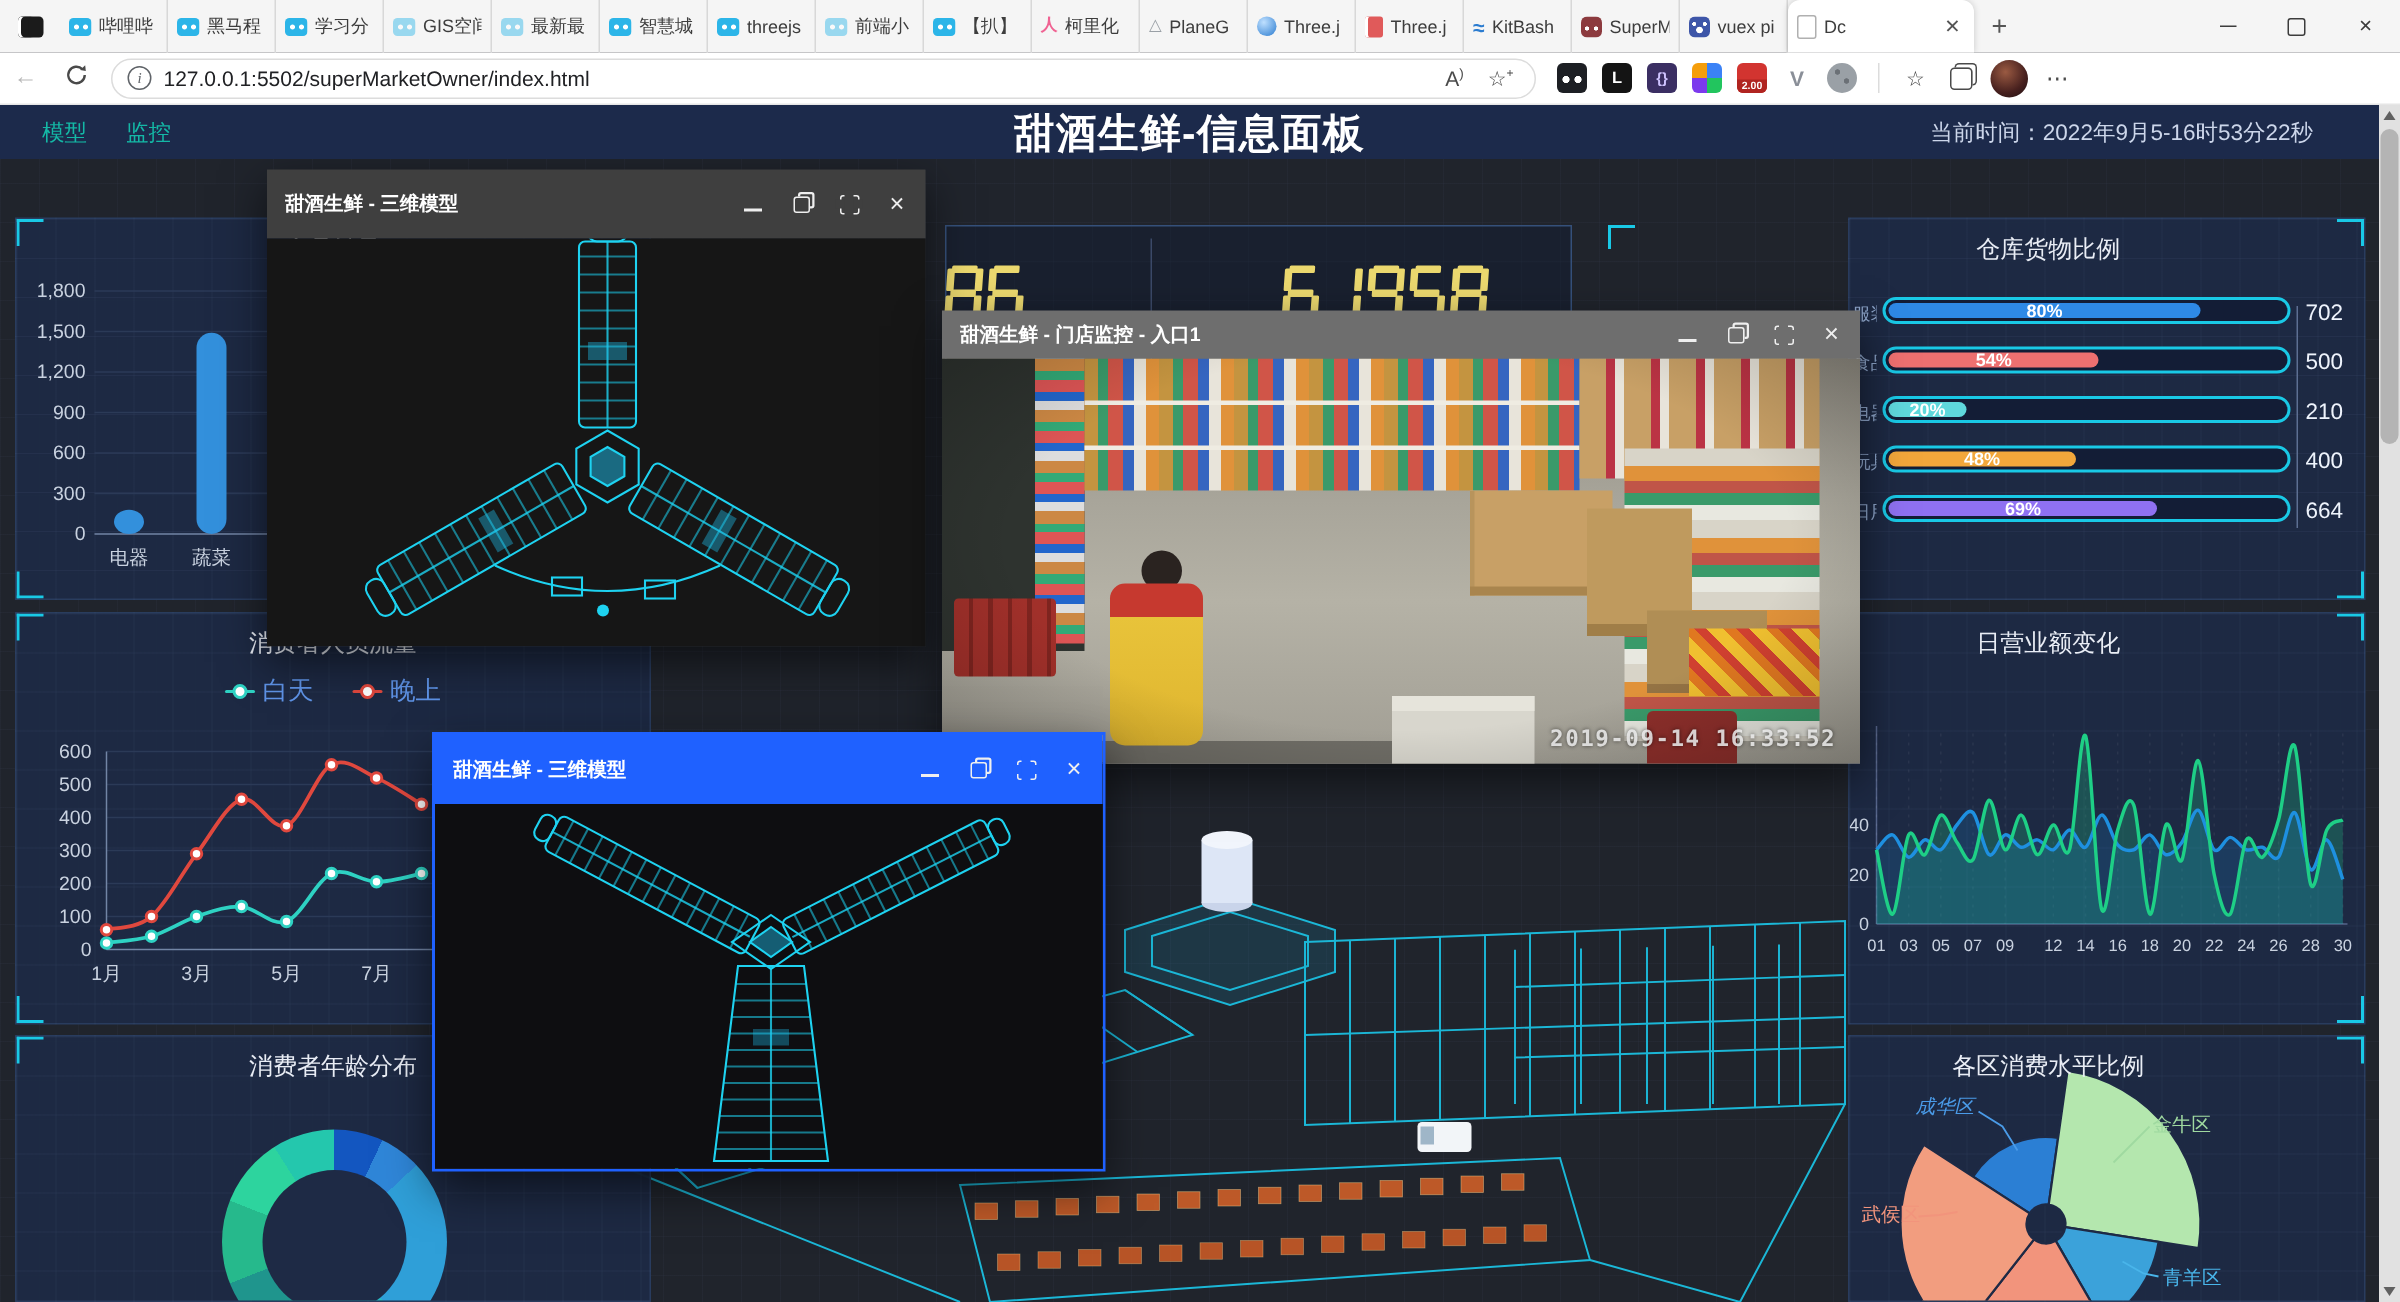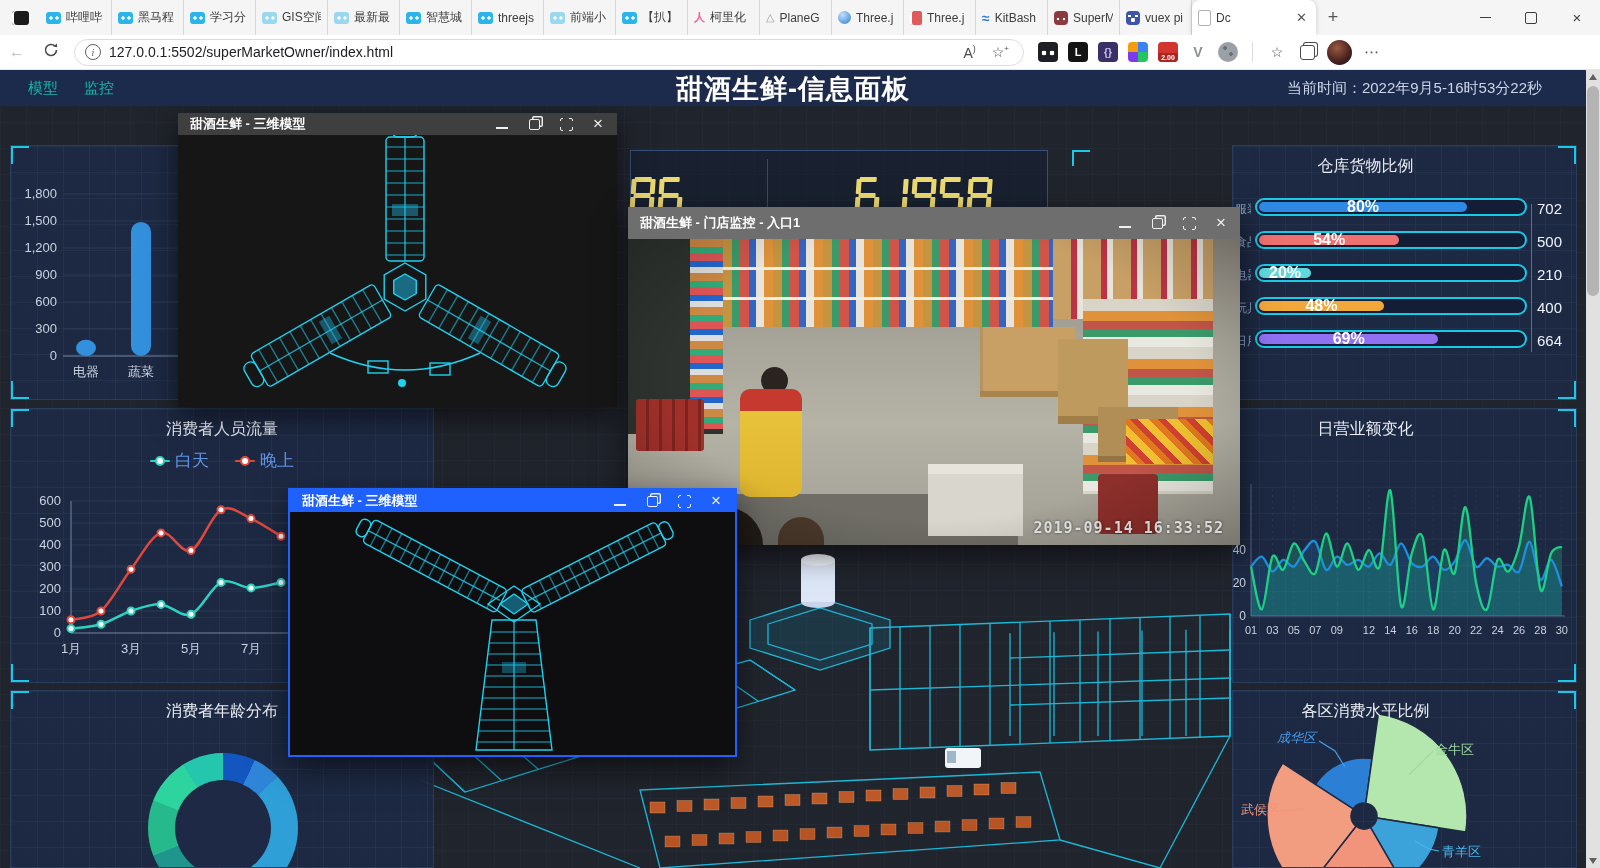--- a/index.html
+++ b/index.html
@@ -80,52 +80,52 @@
   .lg-line{width:20px;height:2px;position:relative;border-radius:1px}
   .lg-dot{position:absolute;left:5px;top:-4px;width:6px;height:6px;border-radius:50%;background:#fff;border:2.5px solid}
   .lg-txt{font-size:17px;color:#5f94e8}
   .lg-txt.gray{color:#9fb0cc}
   svg.chart{position:absolute;left:0;top:0;z-index:1}
   
   .wh-row{position:absolute;left:0;width:100%;height:22px}
   .wh-cat{position:absolute;left:2px;top:3px;width:16px;overflow:hidden;white-space:nowrap;font-size:12px;color:#8fa7cc}
   .wh-track{position:absolute;left:22px;top:0;width:272px;height:18px;border:2px solid #19c9e6;border-radius:11px;background:#131d36;box-sizing:border-box}
   .wh-fill{position:absolute;left:2px;top:2px;height:10px;border-radius:6px;display:flex;align-items:center;justify-content:center}
-  .wh-pct{font-size:16px;font-weight:bold;color:#fff;white-space:nowrap}
+  .wh-pct{font-size:12px;font-weight:bold;color:#fff;white-space:nowrap}
   .wh-val{position:absolute;left:304px;top:2px;font-size:15px;color:#eef3fc}
   #wh-axis{position:absolute;left:298px;top:58px;width:1px;height:148px;background:#5d6f92}
   
   #donut{position:absolute;border-radius:50%;z-index:1}
   #donut-hole{position:absolute;border-radius:50%;background:#1e2a45;z-index:2}
   
   .rose-lb{position:absolute;font-size:13px;z-index:3}
   
   #led-panel{position:absolute;left:630px;top:80px;width:418px;height:128px;border:1px solid #35507a;background:rgba(18,28,52,.45);z-index:2;box-sizing:border-box}
   #led-divider{position:absolute;left:136px;top:8px;width:1px;height:112px;background:#3b4968}
   .ledbox{position:absolute;top:26px;z-index:2}
   #frag-bracket{position:absolute;left:1072px;top:80px;width:16px;height:14px;border-top:2px solid #19c9e6;border-left:2px solid #19c9e6;z-index:2}
   
   .fwin{position:absolute;box-shadow:0 10px 28px rgba(0,0,0,.55)}
-  .ftitle{height:22px;display:flex;align-items:center;padding:0 12px;gap:8px}
+  .ftitle{height:46px;display:flex;align-items:center;padding:0 12px;gap:8px}
   .ftxt{color:#fff;font-size:13px;font-weight:bold;flex:1;white-space:nowrap;overflow:hidden}
   .fbtns{display:flex;align-items:center;gap:18px}
   .fb{display:flex;align-items:center;justify-content:center;width:14px;height:14px;cursor:pointer;position:relative}
   .fb-min{width:12px;height:2px;background:#efefef;margin-top:8px}
   .fb-rest{width:9px;height:9px;border:1.5px solid #efefef;border-radius:2px;box-shadow:3px -3px 0 -1.5px var(--tb),3px -3px 0 0 #efefef}
   .fb-full{width:11px;height:11px;border:1.5px solid #efefef;border-radius:2px}
   .fb-full::before{content:'';position:absolute;left:-2px;right:-2px;top:4px;height:6px;background:var(--tb)}
   .fb-full::after{content:'';position:absolute;top:-2px;bottom:-2px;left:4px;width:6px;background:var(--tb)}
   .fb-x{color:#efefef;font-size:17px;line-height:14px}
   .fcontent{position:relative;overflow:hidden}
   #w1{left:178px;top:43px;width:439px;z-index:3;--tb:#3f3f3f}
   #w1 .ftitle{background:#3f3f3f}
   #w1 .fcontent{height:272px;background:#161616}
   #w2{left:628px;top:137px;width:612px;z-index:4;--tb:#6e6e6e}
   #w2 .ftitle{background:#6e6e6e;height:32px}
-  #w2 .fcontent{height:306px;background:#9a968c}
+  #w2 .fcontent{height:270px;background:#9a968c}
   #w3{left:290px;top:420px;width:445px;z-index:5;--tb:#1f61ff;box-shadow:0 0 0 2px #1f61ff,0 12px 30px rgba(0,0,0,.6)}
   #w3 .ftitle{background:#1f61ff}
   #w3 .fcontent{height:243px;background:#0e0e11}
   
   .cv{position:absolute}
   #cv-ts{position:absolute;right:16px;bottom:8px;font-size:15px;font-weight:bold;color:rgba(240,240,240,.85);letter-spacing:1px;font-family:"DejaVu Sans Mono",monospace;text-shadow:0 0 3px rgba(0,0,0,.6)}
   
   #scrollbar{position:absolute;right:0;top:70px;width:14px;height:798px;background:#e1e1e1;z-index:50}
   #sb-up{position:absolute;top:4px;left:3px;width:0;height:0;border-left:4px solid transparent;border-right:4px solid transparent;border-bottom:6px solid #606060}
   #sb-dn{position:absolute;bottom:4px;left:3px;width:0;height:0;border-left:4px solid transparent;border-right:4px solid transparent;border-top:6px solid #606060}

